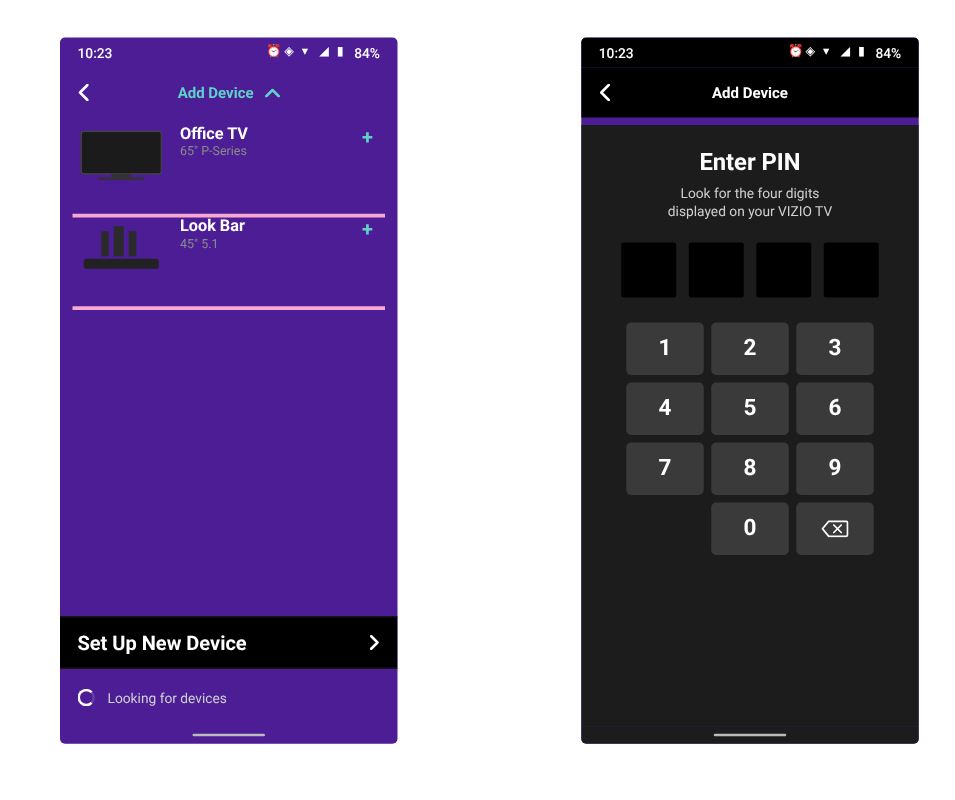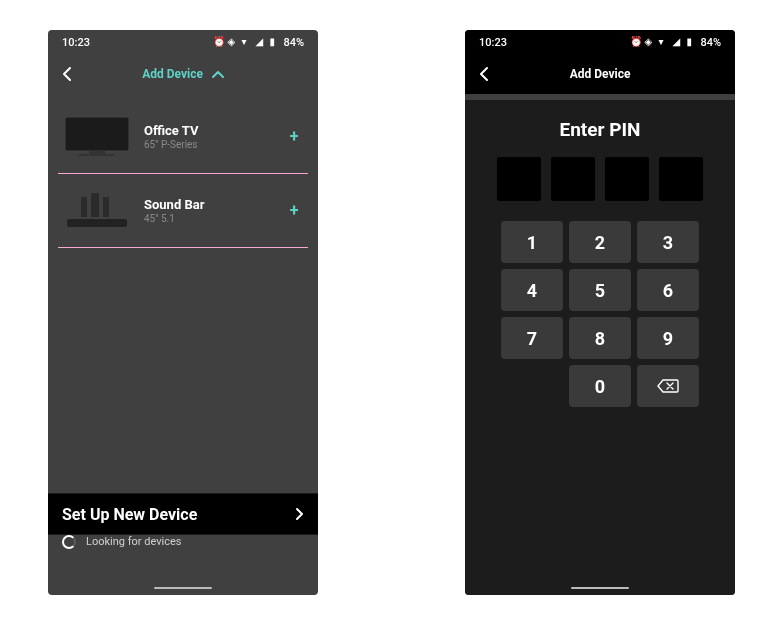--- a/index.html
+++ b/index.html
@@ -7,21 +7,21 @@
     background: #ffffff;
     width: 764px;
     height: 640px;
     font-family: -apple-system, BlinkMacSystemFont, "Segoe UI", Roboto, Helvetica, Arial, sans-serif;
     position: relative;
   }
   .phone {
     position: absolute;
     width: 270px;
     height: 565px;
-    background: #404040;
+    background: #4c1d95;
     border-radius: 4px;
     overflow: hidden;
     display: flex;
     flex-direction: column;
     color: #fff;
   }
   .phone.left { left: 48px; top: 30px; }
   .phone.right { left: 465px; top: 30px; }
 
   
@@ -61,23 +61,23 @@
     font-size: 12px;
     font-weight: 700;
   }
   .app-header .title.accent { color: #5fd2c8; }
   .app-header .chev-after { margin-left: 6px; display:inline-flex; }
 
   
   .device-list { flex: 0 0 auto; padding: 0 10px; }
   .device-row {
     display: flex;
-    align-items: center;
+    align-items: flex-start;
     height: 74px;
-    border-bottom: 1px solid #f9a8d4;
+    border-bottom: 3px solid #f9a8d4;
     position: relative;
   }
   .device-thumb {
     width: 78px;
     height: 50px;
     display: flex;
     align-items: center;
     justify-content: center;
     flex-shrink: 0;
   }
@@ -105,21 +105,21 @@
     font-size: 16px;
     font-weight: 700;
     cursor: pointer;
     background:#000;
   }
 
   
   .looking-row {
     height: 46px;
     display: flex;
-    align-items: flex-start;
+    align-items: center;
     padding: 0 14px;
     font-size: 11px;
     color: #d0d0d0;
     gap: 10px;
   }
   .spinner {
     width: 14px; height: 14px;
     border: 2px solid #fff;
     border-right-color: rgba(255,255,255,0.15);
     border-radius: 50%;
@@ -235,21 +235,21 @@
     <div class="device-row">
       <div class="device-thumb">
         <svg width="72" height="44" viewBox="0 0 72 44">
           <rect x="20" y="8" width="6" height="20" fill="#2b2b2b"></rect>
           <rect x="30" y="4" width="8" height="24" fill="#2b2b2b"></rect>
           <rect x="42" y="8" width="6" height="20" fill="#2b2b2b"></rect>
           <rect x="6" y="30" width="60" height="8" rx="2" fill="#222"></rect>
         </svg>
       </div>
       <div class="device-info">
-        <div class="device-name">Sound Bar</div>
+        <div class="device-name">Look Bar</div>
         <div class="device-sub">45" 5.1</div>
       </div>
       <div class="device-add">+</div>
     </div>
 
   </div>
 
   <div class="flex-fill"></div>
 
   <div class="setup-row">
@@ -287,20 +287,24 @@
     <span class="back">
       <svg width="9" height="14" viewBox="0 0 9 14">
           <path d="M8 1 L2 7 L8 13" stroke="#fff" stroke-width="2" fill="none" stroke-linecap="round" stroke-linejoin="round"></path>
         </svg>
     </span>
     <span class="title">Add Device</span>
   </div>
 
   <div class="content">
     <div class="pin-title">Enter PIN</div>
+    <div class="pin-sub">
+      <span>Look for the four digits</span><br>
+      <span>displayed on your VIZIO TV</span>
+    </div>
 
     <div class="pin-boxes">
       <div class="pin-box"></div>
       <div class="pin-box"></div>
       <div class="pin-box"></div>
       <div class="pin-box"></div>
     </div>
 
     <div class="keypad">
       <div class="key">1</div>

